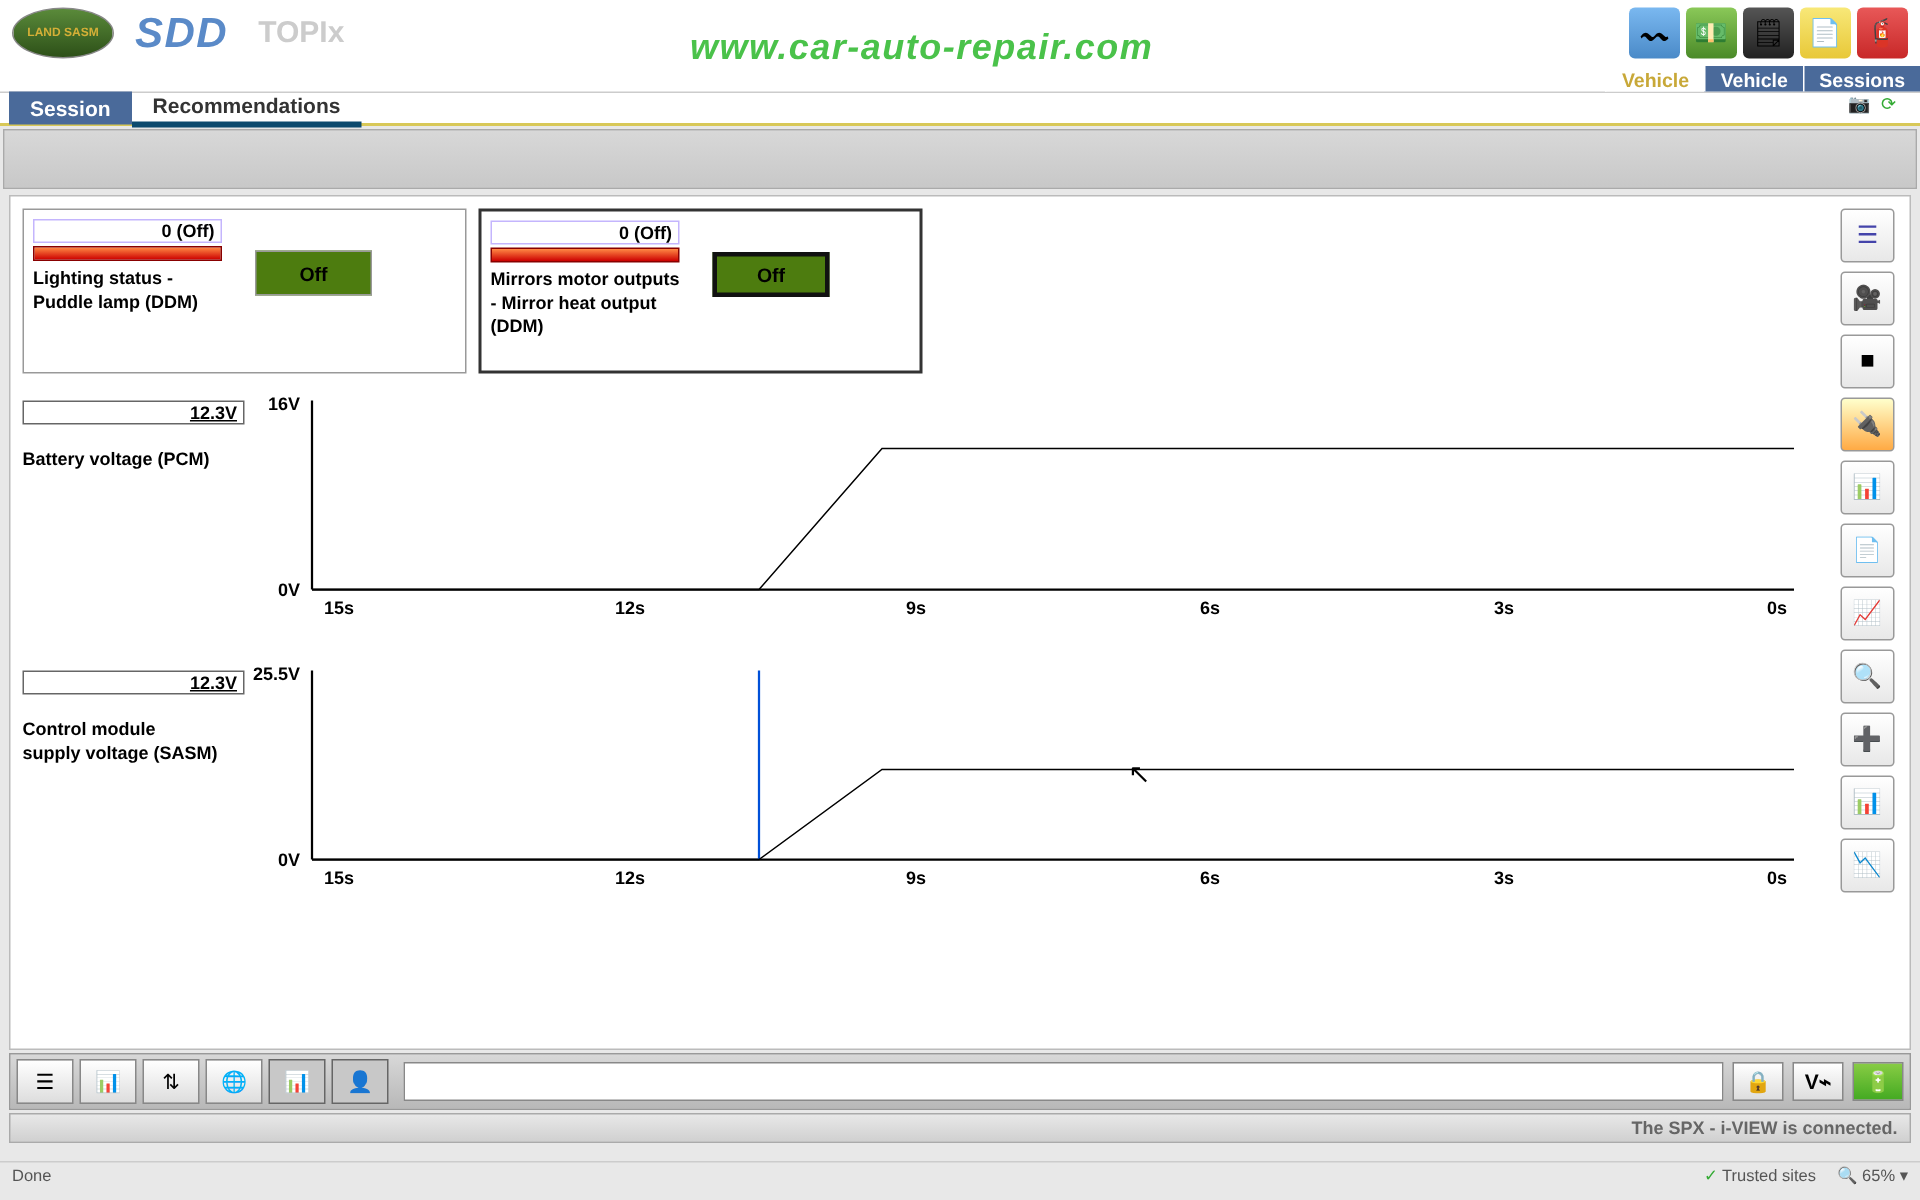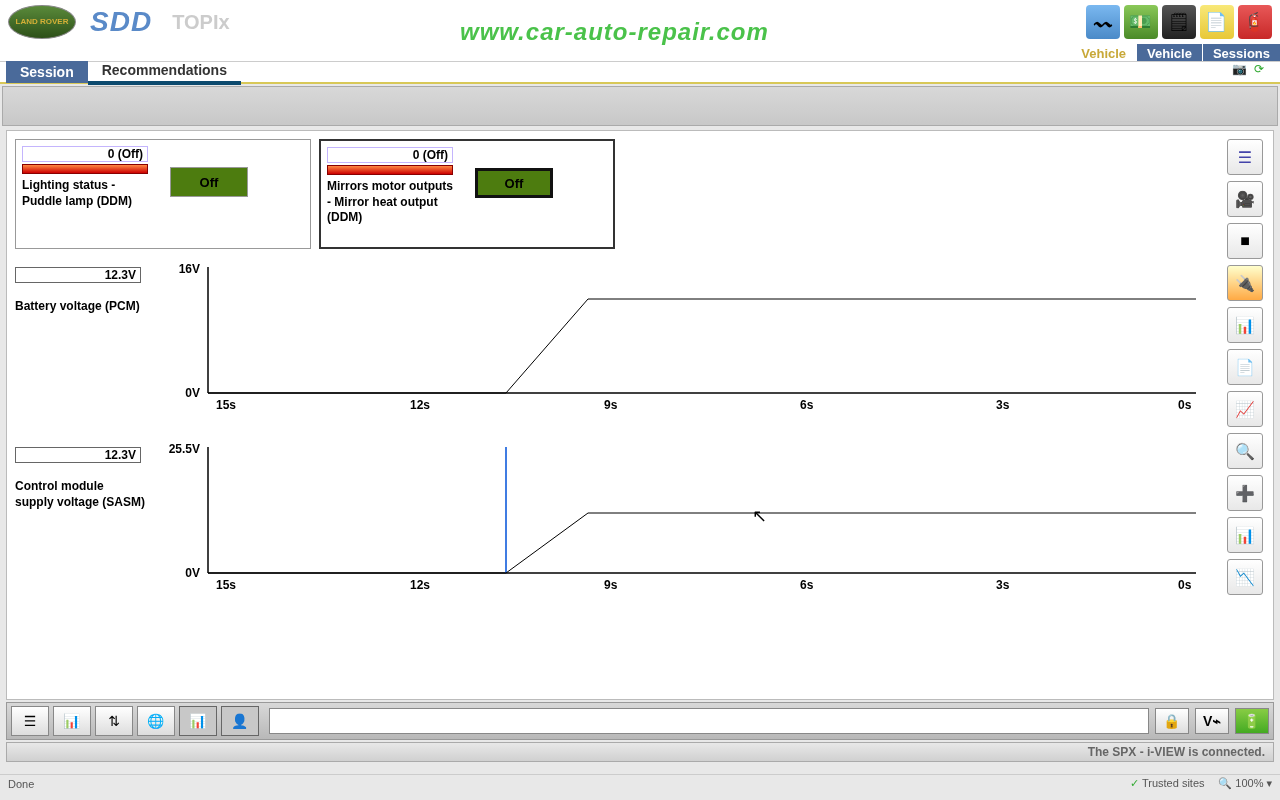--- a/index.html
+++ b/index.html
@@ -47,21 +47,21 @@
 .card-left { width: 130px; }
 .card.selected { border: 2px solid #333; }
 .val-box { width: 126px; height: 16px; border: 1px solid #c4b5fd; text-align: right; padding: 0 4px; font-weight: bold; font-size: 12px; }
 .red-bar { width: 126px; height: 10px; background: linear-gradient(#f84,#c00); margin-top: 2px; border: 1px solid #800; }
 .card-label { font-size: 12px; font-weight: bold; margin-top: 4px; line-height: 1.3; }
 .off-btn { width: 78px; height: 30px; border: 1px solid #999; background: #4d7c0f; display: flex; align-items: center; justify-content: center; font-weight: bold; font-size: 13px; cursor: pointer; margin-left: 18px; margin-top: 21px; }
 .off-btn.selected { border: 3px solid #111; }
 
 
 .chart-block { position: absolute; left: 0; right: 20px; }
-.chart-label-box { width: 126px; height: 16px; border: 1px solid #666; text-align: right; padding: 0 4px; font-weight: bold; font-size: 12px; background: #fff; }
+.chart-label-box { width: 148px; height: 16px; border: 1px solid #666; text-align: right; padding: 0 4px; font-weight: bold; font-size: 12px; background: #fff; text-decoration: underline; }
 .chart-label { font-size: 12px; font-weight: bold; margin-top: 16px; line-height: 1.3; }
 .chart-svg { position: absolute; }
 
 
 .bottom-toolbar { position: absolute; bottom: 60px; left: 6px; right: 6px; height: 38px; background: linear-gradient(#d8d8d8,#b8b8b8); border: 1px solid #999; display: flex; align-items: center; padding: 0 4px; }
 .bt-btn { width: 38px; height: 30px; background: linear-gradient(#fff,#ddd); border: 1px solid #888; margin-right: 4px; display: flex; align-items: center; justify-content: center; font-size: 14px; cursor: pointer; }
 .bt-btn.active { background: #c8c8c8; border: 1px solid #666; }
 .bt-input { flex: 1; height: 26px; background: #fff; border: 1px solid #888; margin: 0 6px; }
 .bt-right { display: flex; gap: 6px; }
 .bt-ricon { width: 34px; height: 26px; background: linear-gradient(#fff,#ddd); border: 1px solid #888; display: flex; align-items: center; justify-content: center; font-size: 14px; }
@@ -71,21 +71,21 @@
 .status1 .right { margin-left: auto; }
 .status2 { position: absolute; bottom: 8px; left: 0; right: 0; height: 18px; background: #e8e8e8; border-top: 1px solid #ccc; display: flex; align-items: center; padding: 0 8px; font-size: 11px; color: #555; }
 .status2 .seg { margin-left: auto; display: flex; align-items: center; gap: 14px; }
 .cursor-arrow { position: absolute; left: 752px; top: 505px; font-size: 18px; color: #000; pointer-events: none; }
 </style>
 </head>
 <body>
 
 <div class="header">
   <div class="logo-oval">LAND
-ROVER</div>
+SASM</div>
   <div class="sdd-logo">SDD</div>
   <div class="topix">TOPIx</div>
   <div class="header-icons">
     <div class="header-icon hi-blue">〰</div>
     <div class="header-icon hi-green">💵</div>
     <div class="header-icon hi-dark">🗒</div>
     <div class="header-icon hi-yellow">📄</div>
     <div class="header-icon hi-red">🧯</div>
   </div>
 </div>
@@ -199,17 +199,17 @@
   </div>
 </div>
 
 <div class="status1">
   <span class="right">The SPX - i-VIEW is connected.</span>
 </div>
 <div class="status2">
   <span>Done</span>
   <div class="seg">
     <span><span style="color:#3a3">✓</span> <span>Trusted sites</span></span>
-    <span>🔍 <span>100%</span> ▾</span>
+    <span>🔍 <span>65%</span> ▾</span>
   </div>
 </div>
 
 <div class="cursor-arrow">↖</div>
 
 </body></html>

